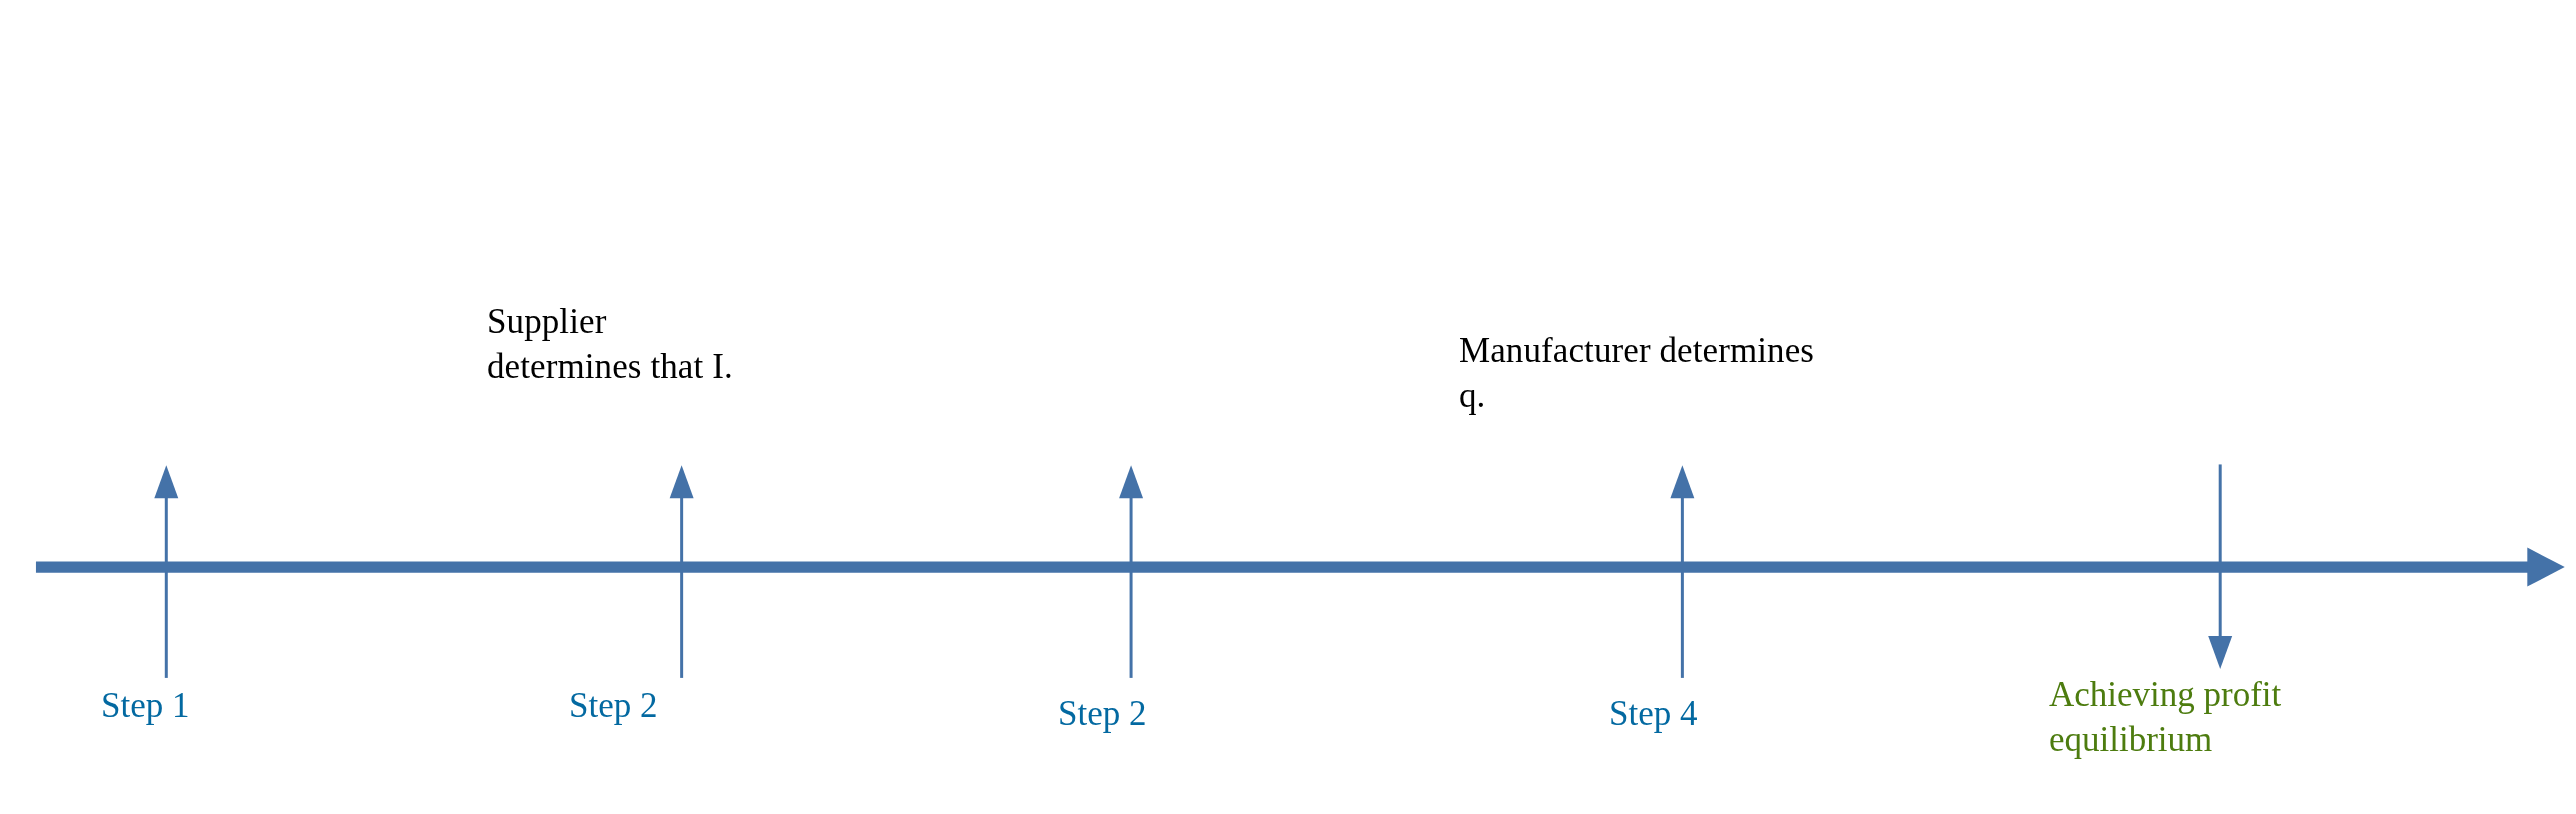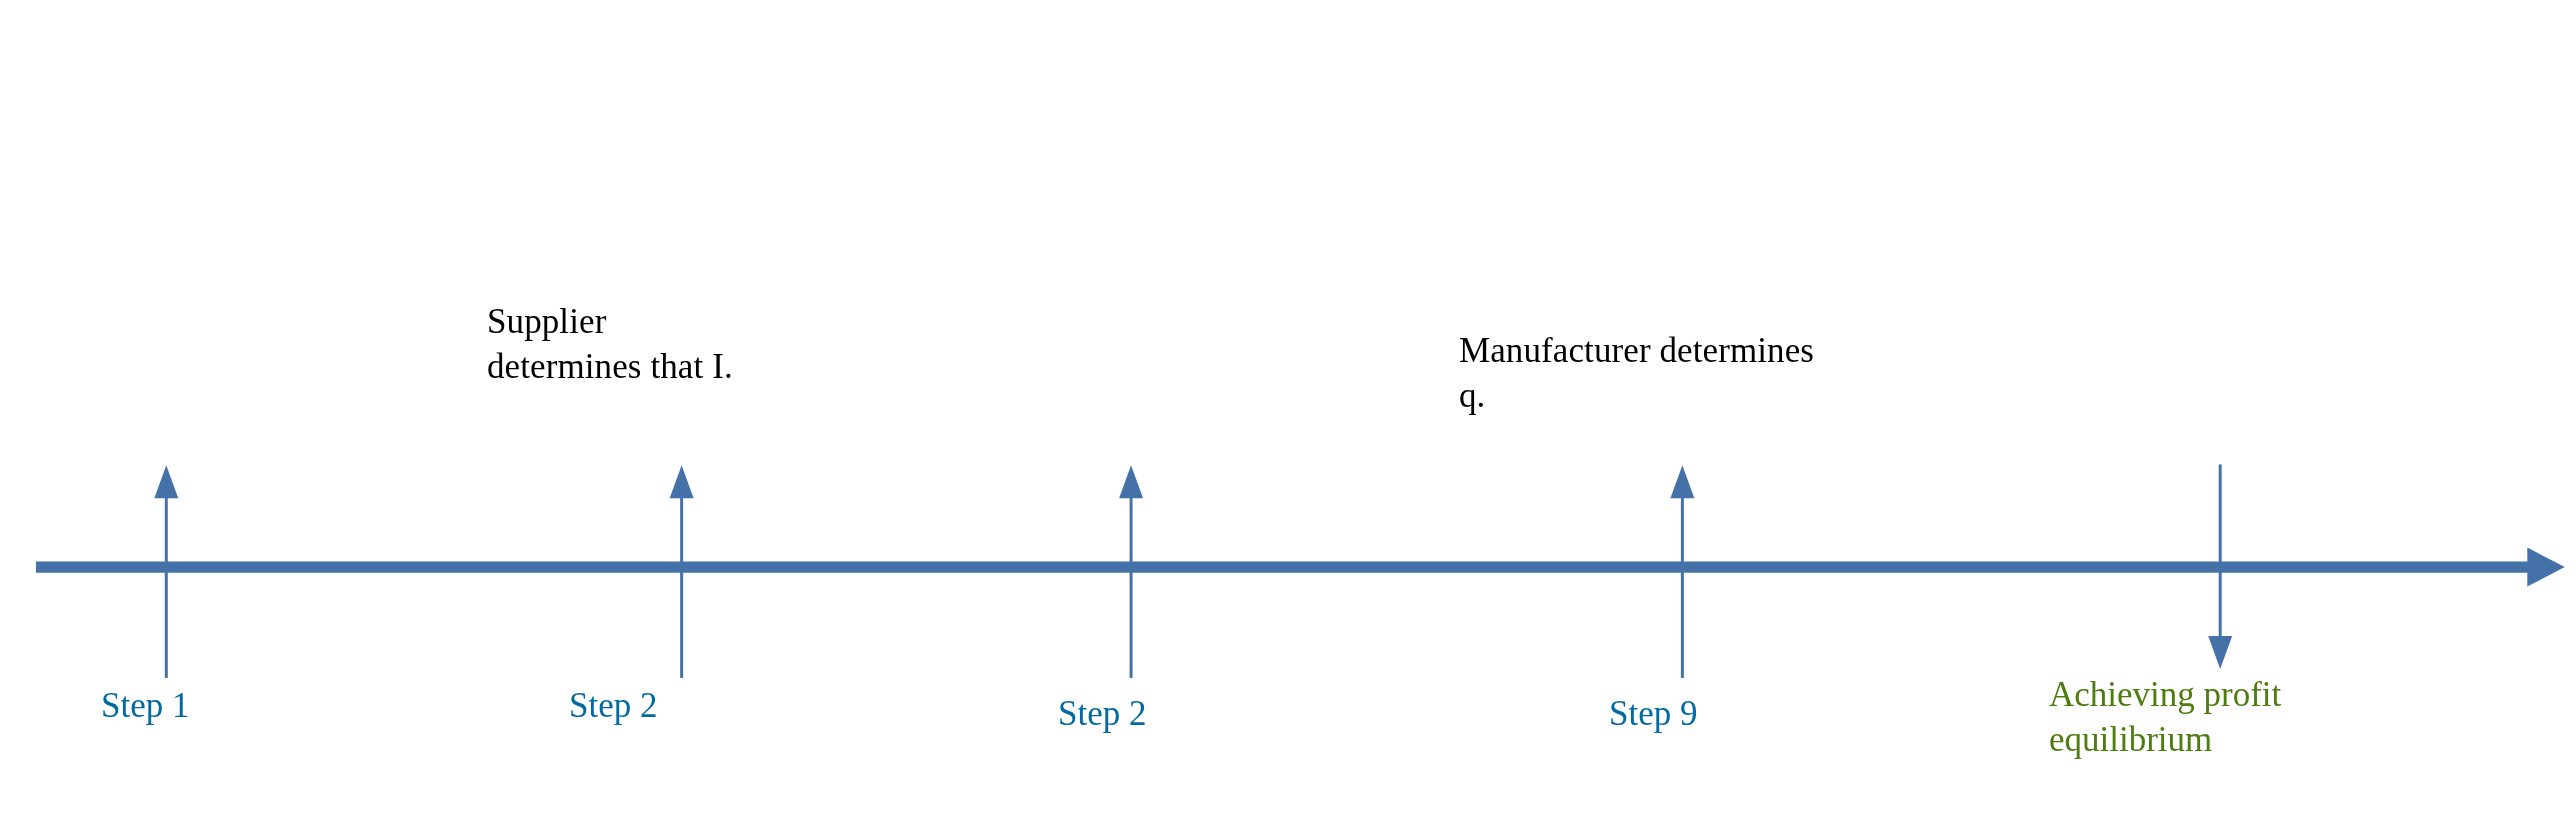--- a/index.html
+++ b/index.html
@@ -105,19 +105,19 @@
 
   <div class="label xwide" style="left:1459px; top:329px;">Manufacturer determines
 q.</div>
 
   <div class="step-label" style="left:101px; top:685px;">Step 1</div>
 
   <div class="step-label" style="left:569px; top:685px;">Step 2</div>
 
   <div class="step-label" style="left:1058px; top:693px;">Step 2</div>
 
-  <div class="step-label" style="left:1609px; top:693px;">Step 9</div>
+  <div class="step-label" style="left:1609px; top:693px;">Step 4</div>
 
   <div class="foot-label" style="left:2049px; top:673px;">Achieving profit
 equilibrium</div>
 
 </div>
 
 
 </body></html>

